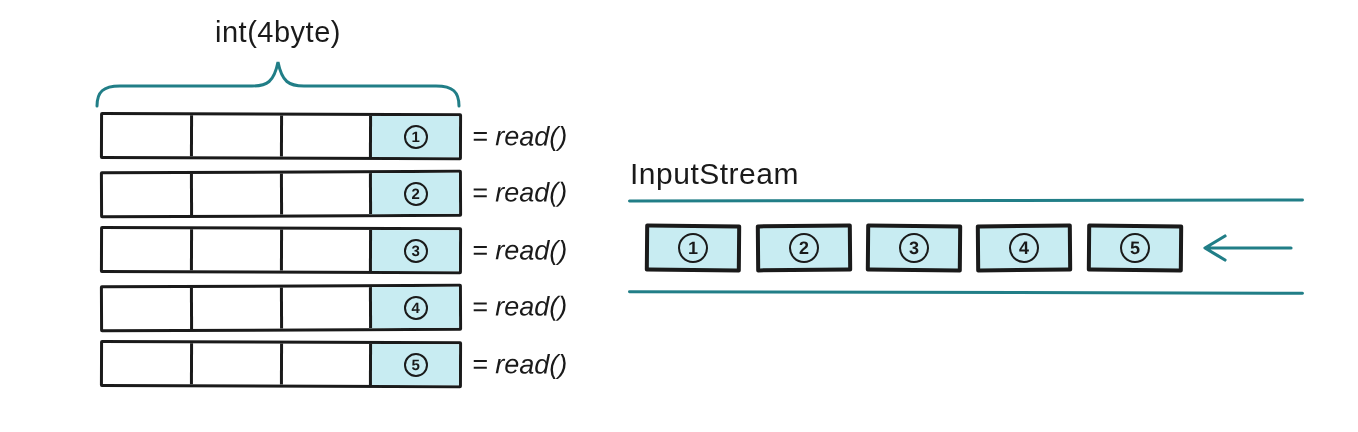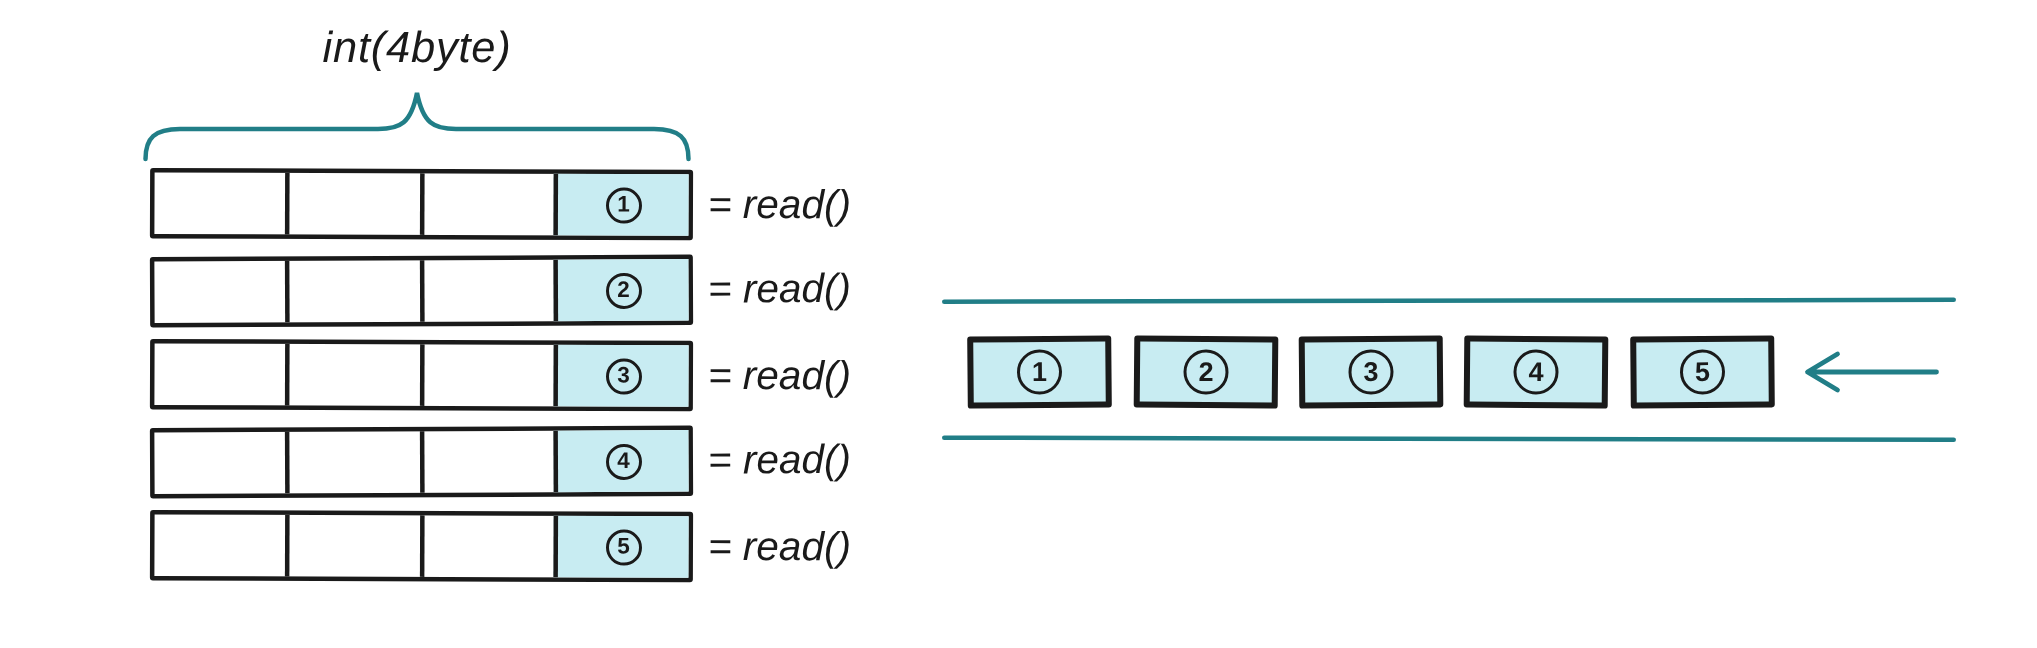--- a/index.html
+++ b/index.html
@@ -23,21 +23,20 @@
   }
 
   
   .brace-label{
     position:absolute;
     left:95px; top:16px; width:366px;
     text-align:center;
     font-size:29px;
     letter-spacing:0.5px;
     color:var(--ink);
-    font-style:italic;
   }
   .brace-svg{
     position:absolute;
     left:94px; top:56px;
     width:368px; height:52px;
   }
   .int-row{
     position:absolute;
     left:100px;
     width:600px; height:47px;
@@ -190,20 +189,21 @@
       <div class="cell"></div>
       <div class="cell"></div>
       <div class="cell"></div>
       <div class="cell filled">
         <span class="cnum">5</span>
       </div>
     </div>
     <div class="read-label">= read()</div>
   </div>
 
+  <div class="stream-title">InputStream</div>
 
   <div class="stream-line top"></div>
 
   <div class="stream-box" style="left:645px">
     <span class="cnum">1</span>
   </div>
   <div class="stream-box" style="left:756px">
     <span class="cnum">2</span>
   </div>
   <div class="stream-box" style="left:866px">

